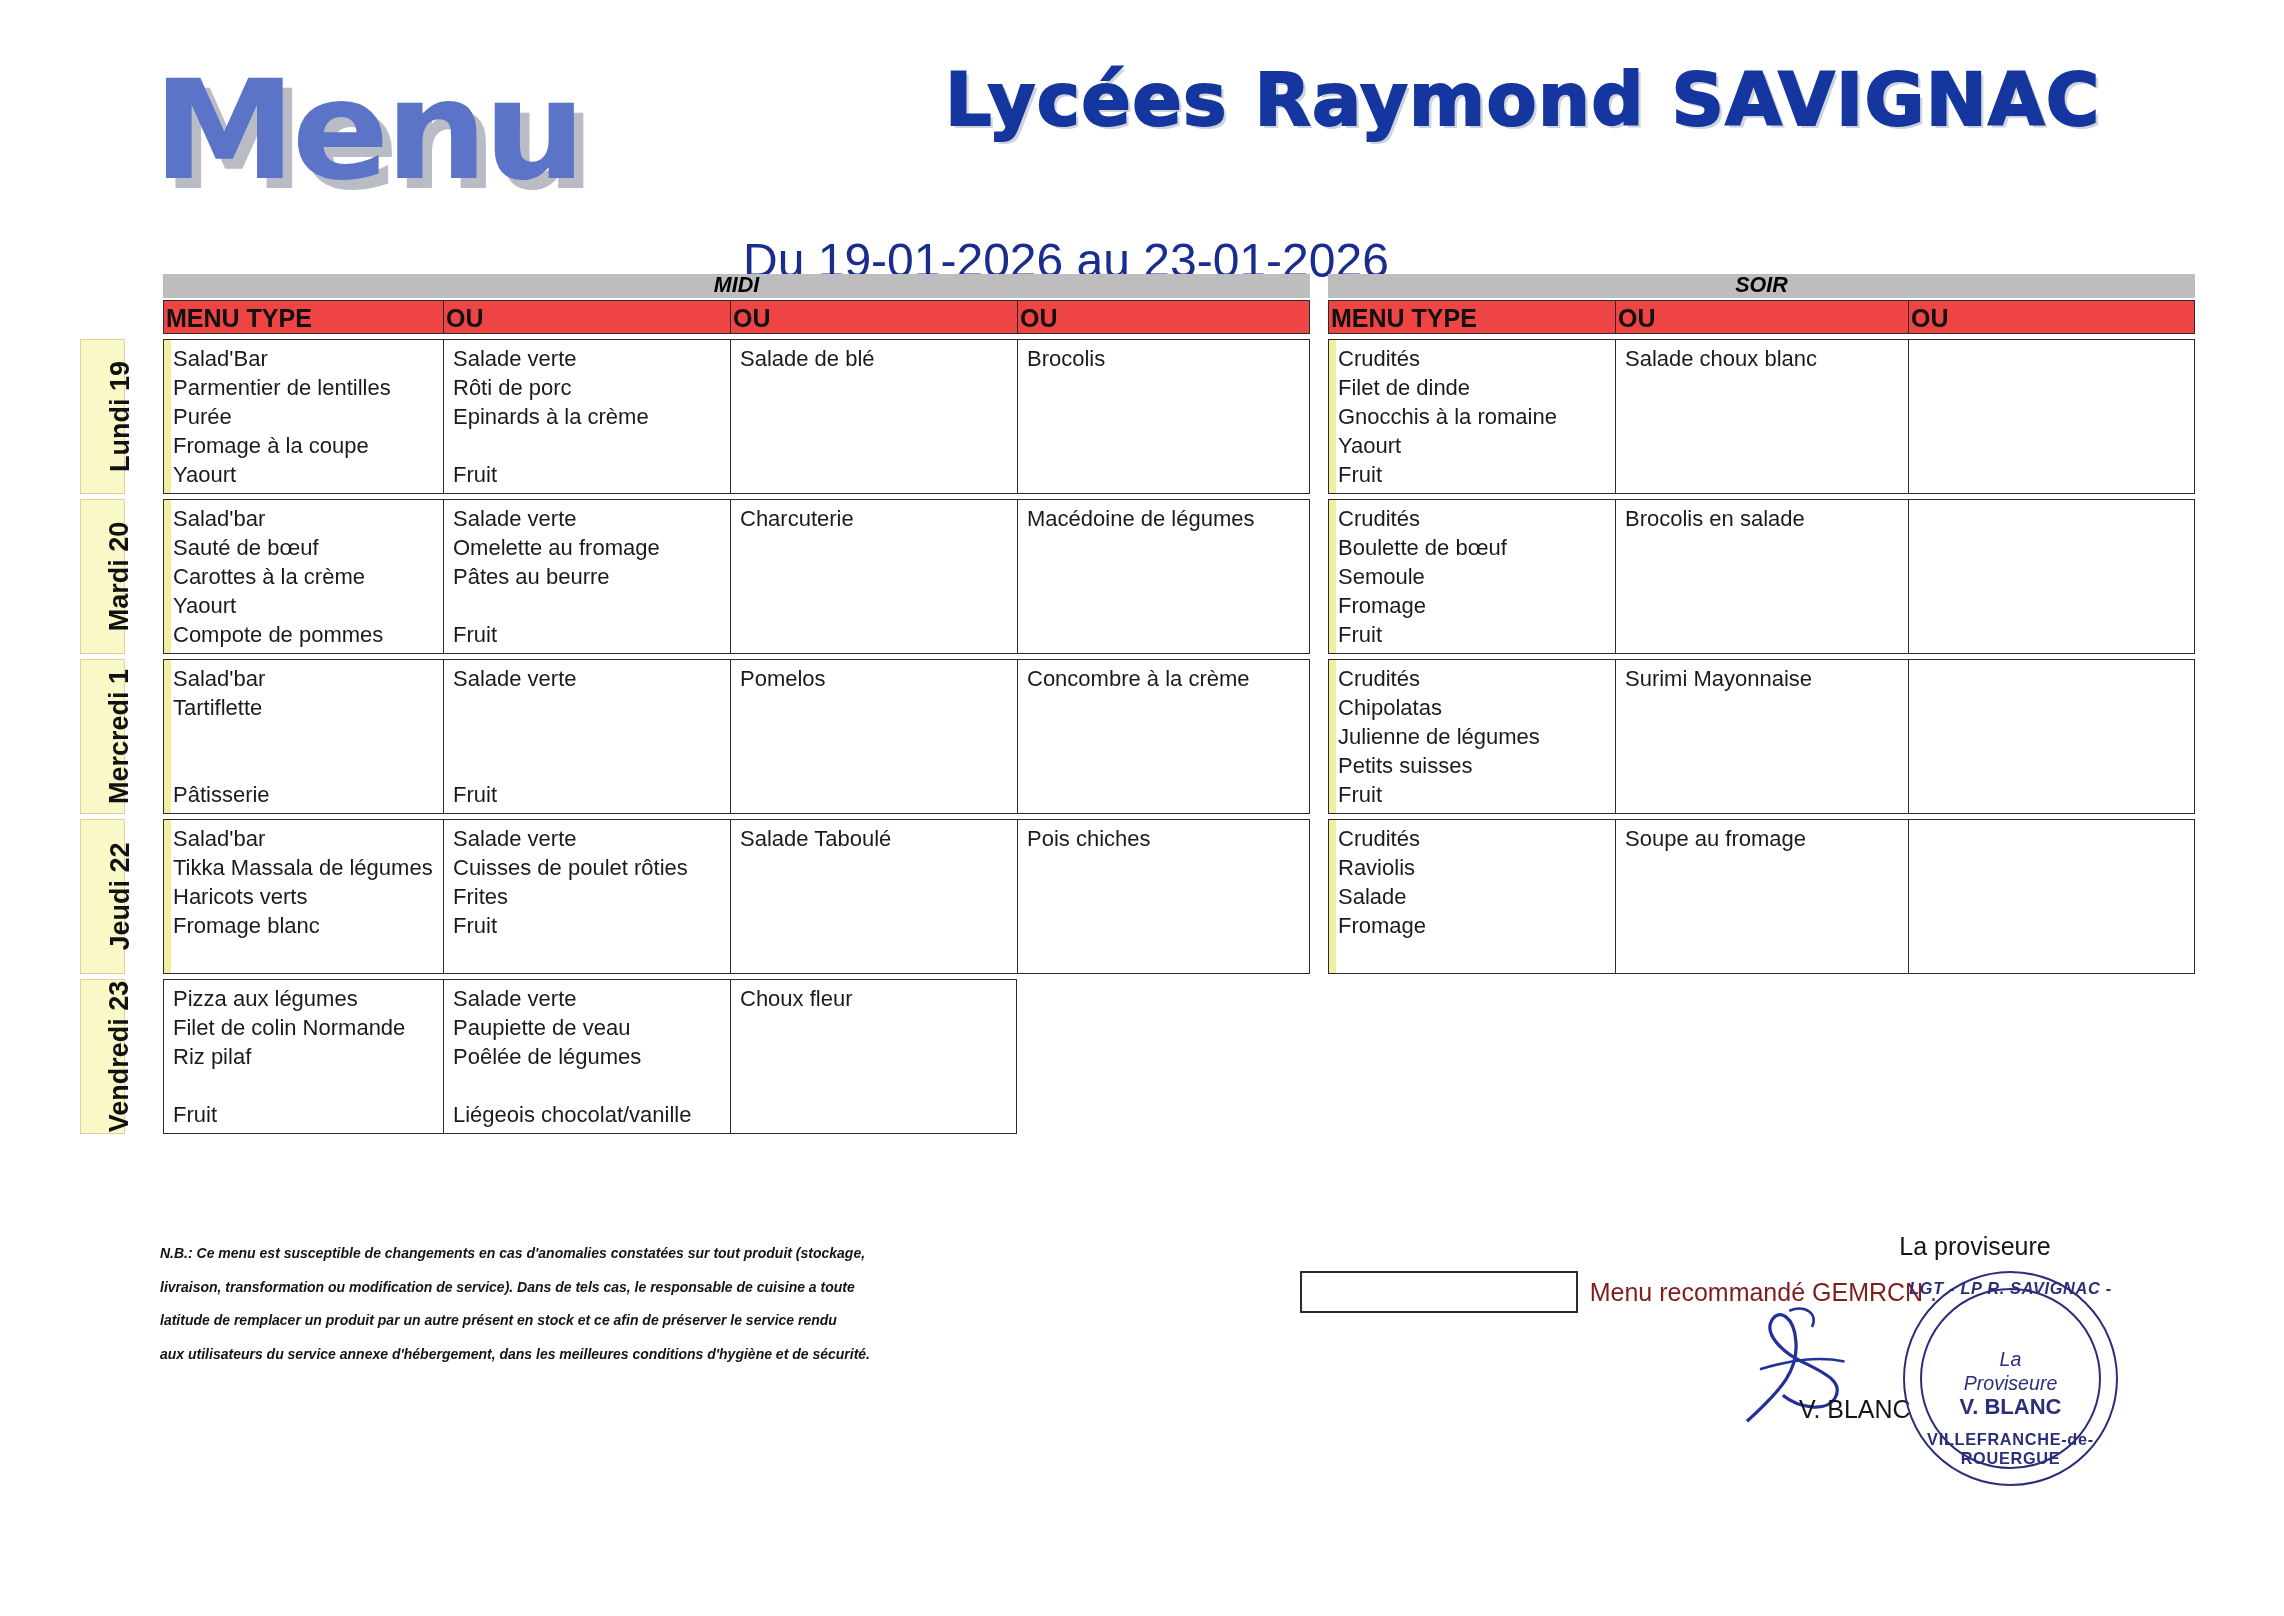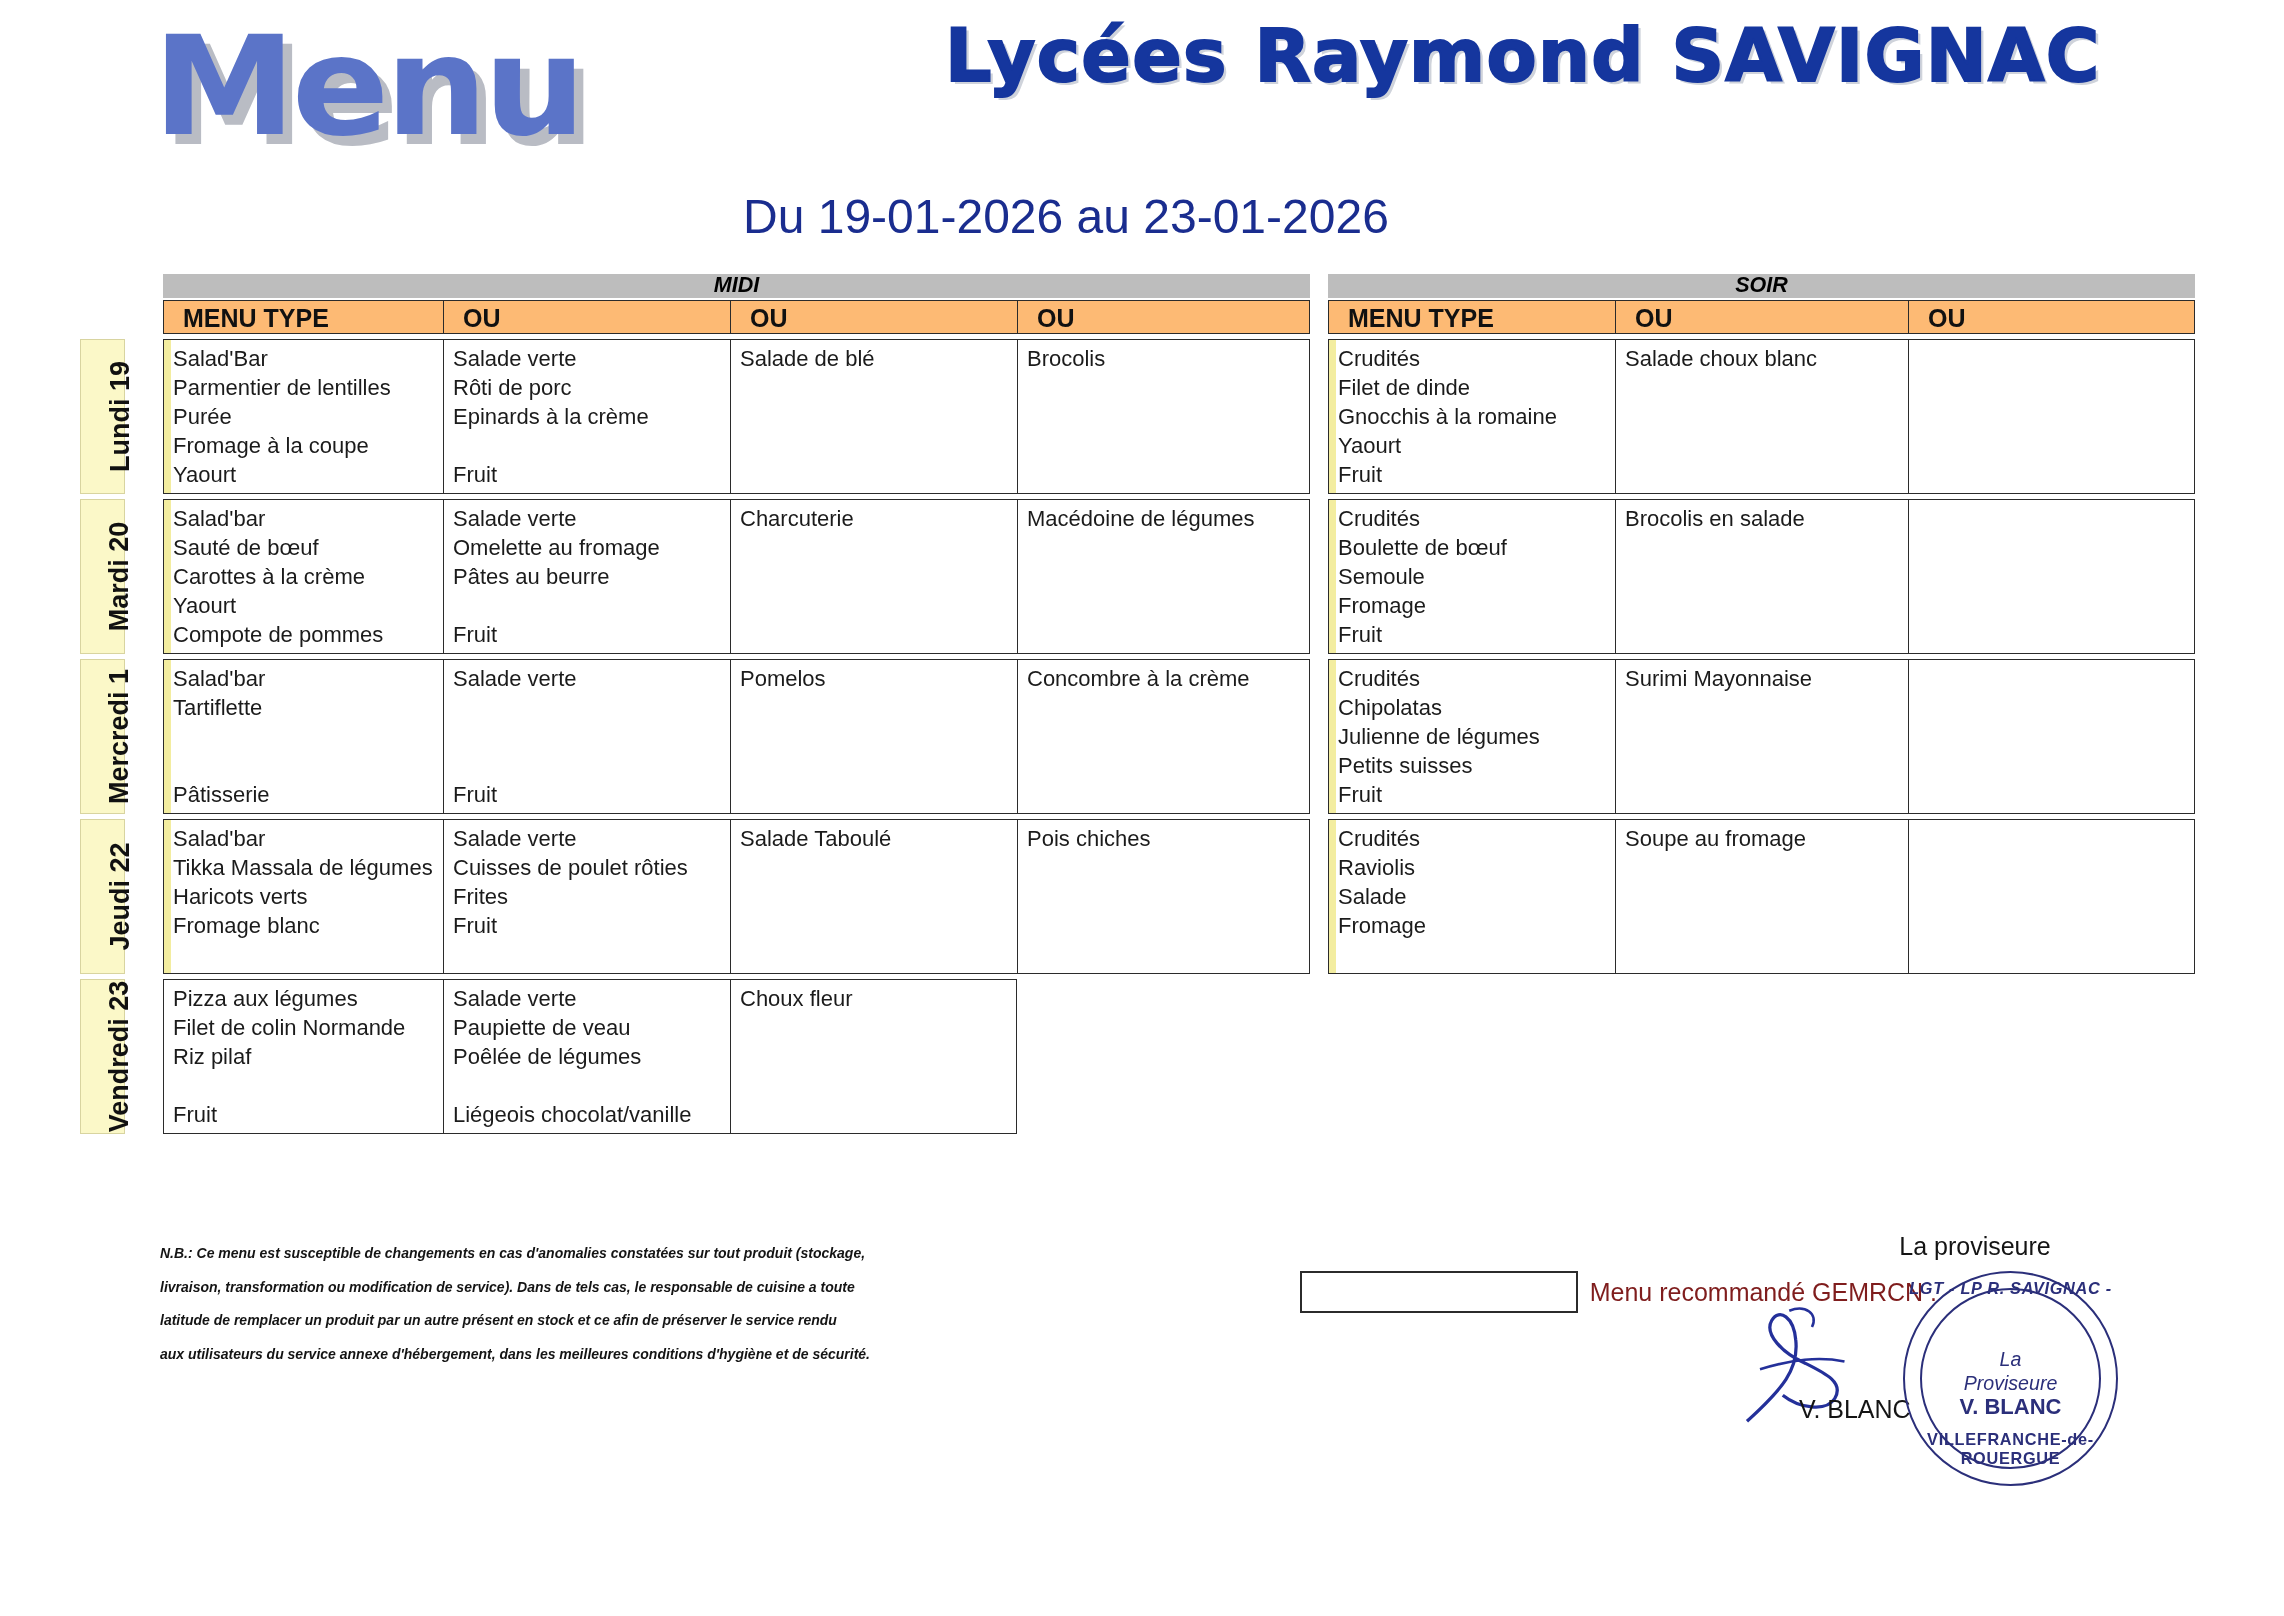--- a/index.html
+++ b/index.html
@@ -13,20 +13,21 @@
     font-family: "Liberation Sans", sans-serif;
     color: #1a1a1a;
     position: relative;
     overflow: hidden;
   }
 
   
   .header {
     position: relative;
     height: 215px;
+    margin-top: 44px;
   }
   .menu-word {
     position: absolute;
     left: 163px;
     top: 6.5px;
     font-family: "DejaVu Sans", sans-serif;
     font-weight: bold;
     font-size: 137px;
     letter-spacing: -3.9px;
     color: #5b74c8;
@@ -89,28 +90,28 @@
   .band.gap  { width: 18px; background: transparent; }
   .band.soir { width: 867px; font-style: italic; }
 
   
   .head-row {
     display: flex;
     margin-left: 86px;
     margin-top: 2.6px;
   }
   .head-cell {
-    background: #fdba74;
+    background: #ef4444;
     border: 1.3px solid #2b2b2b;
     border-right: none;
     height: 34px;
     line-height: 34px;
     font-size: 25px;
     font-weight: bold;
-    padding-left: 19px;
+    padding-left: 2px;
     box-sizing: border-box;
     color: #111;
   }
   .head-cell.last { border-right: 1.3px solid #2b2b2b; }
   .head-gap { width: 18px; }
 
   .w-menutype { width: 280px; }
   .w-ou1 { width: 287px; }
   .w-ou2 { width: 287px; }
   .w-ou3 { width: 293px; }

